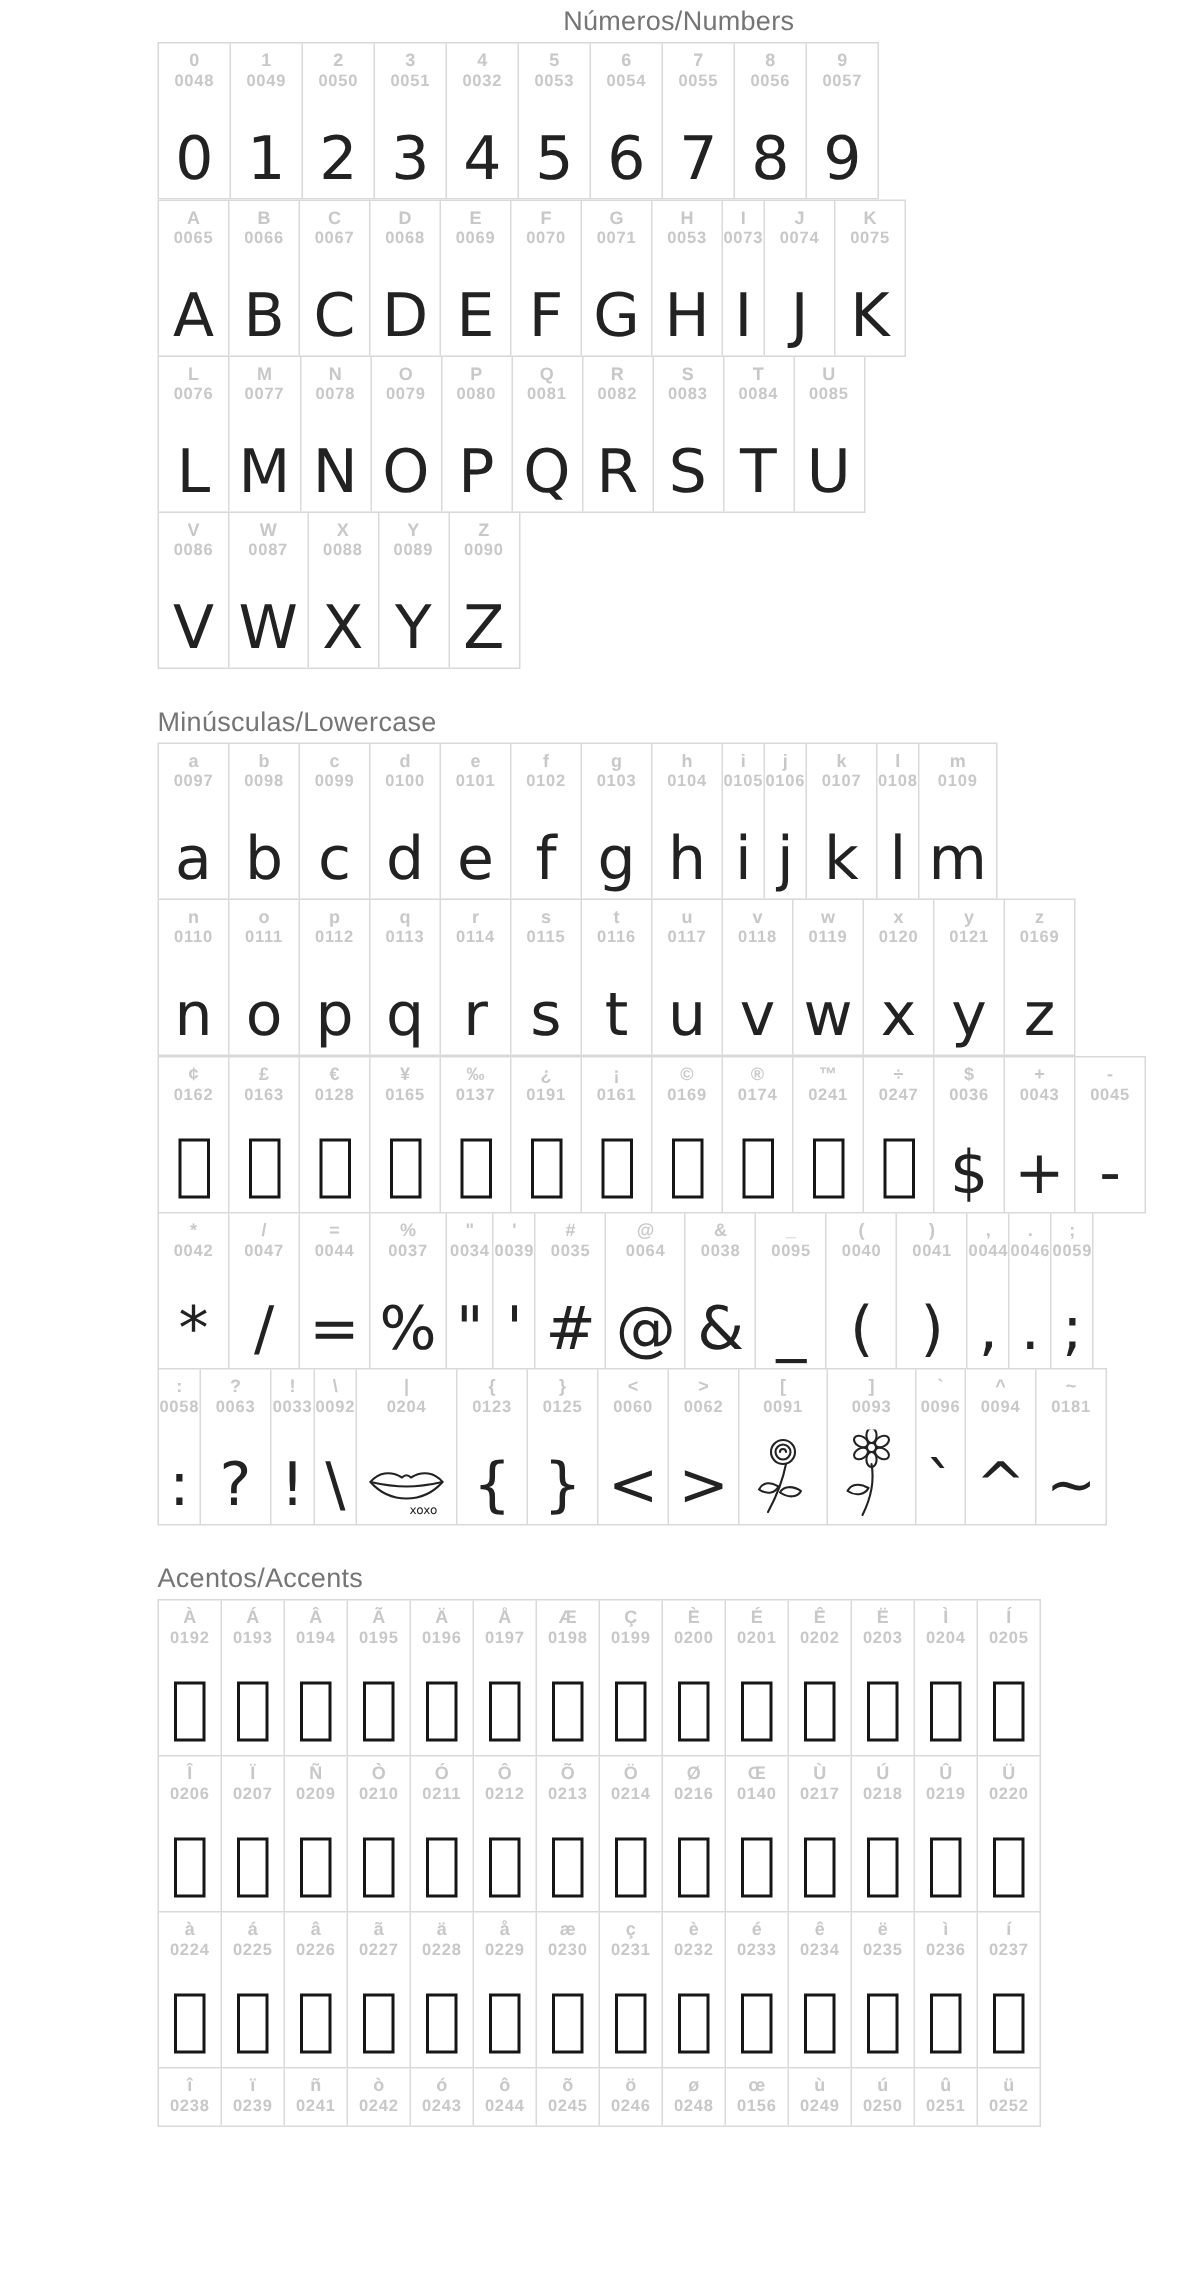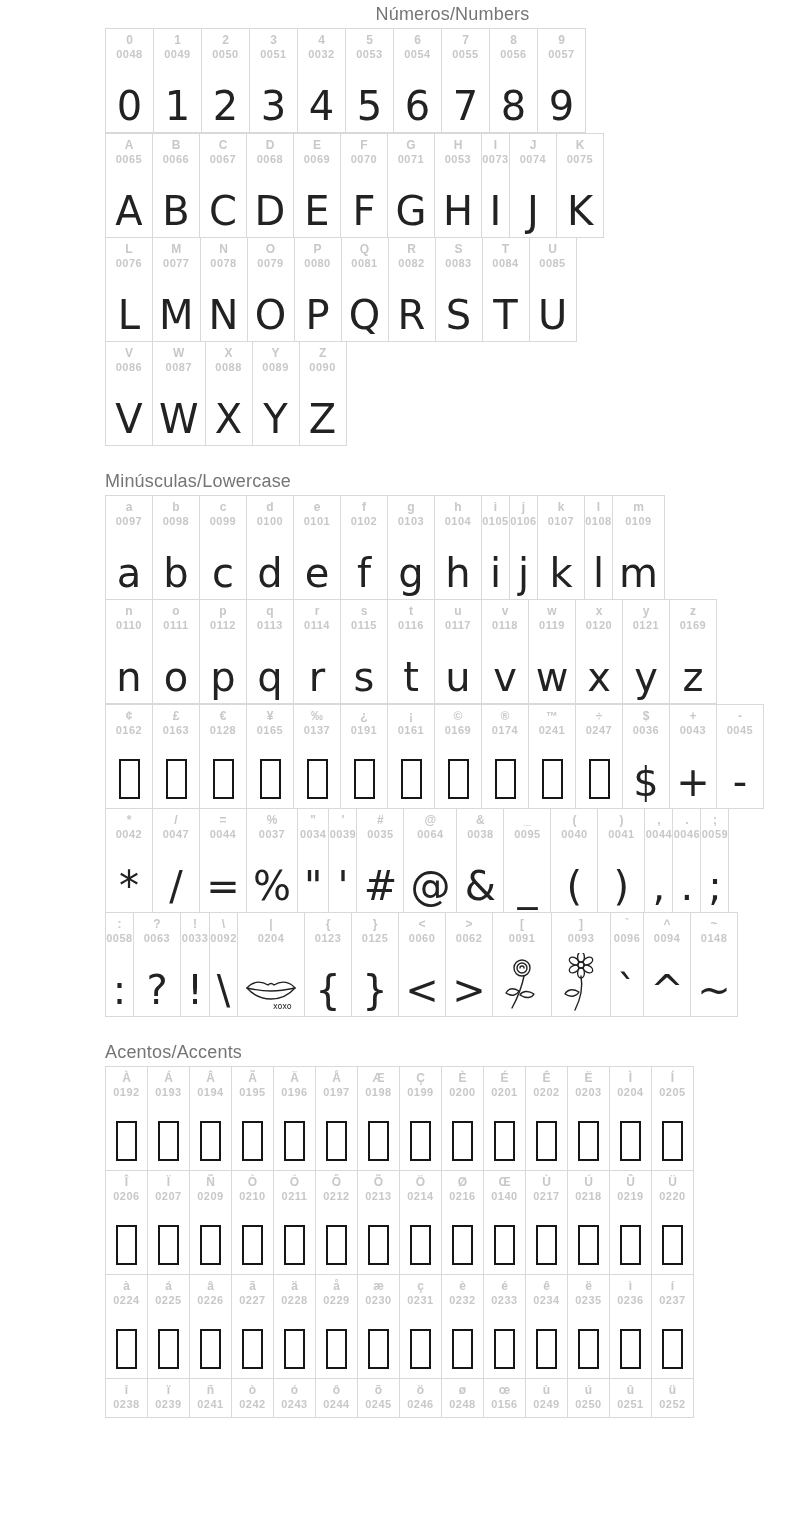--- a/index.html
+++ b/index.html
@@ -811,21 +811,21 @@
           <div class="char-cell">
     <div class="cell-head">
       <div class="head-char">^</div>
       <div class="head-code">0094</div>
     </div>
     <div class="cell-glyph">^</div>
   </div>
           <div class="char-cell">
     <div class="cell-head">
       <div class="head-char">~</div>
-      <div class="head-code">0148</div>
+      <div class="head-code">0181</div>
     </div>
     <div class="cell-glyph">~</div>
   </div>
         </div>
       </div>
   </section>
     <section class="glyph-section sec-accents">
     <h2 class="section-title">Acentos/Accents</h2>
     <div class="rows">
         <div class="char-row">

